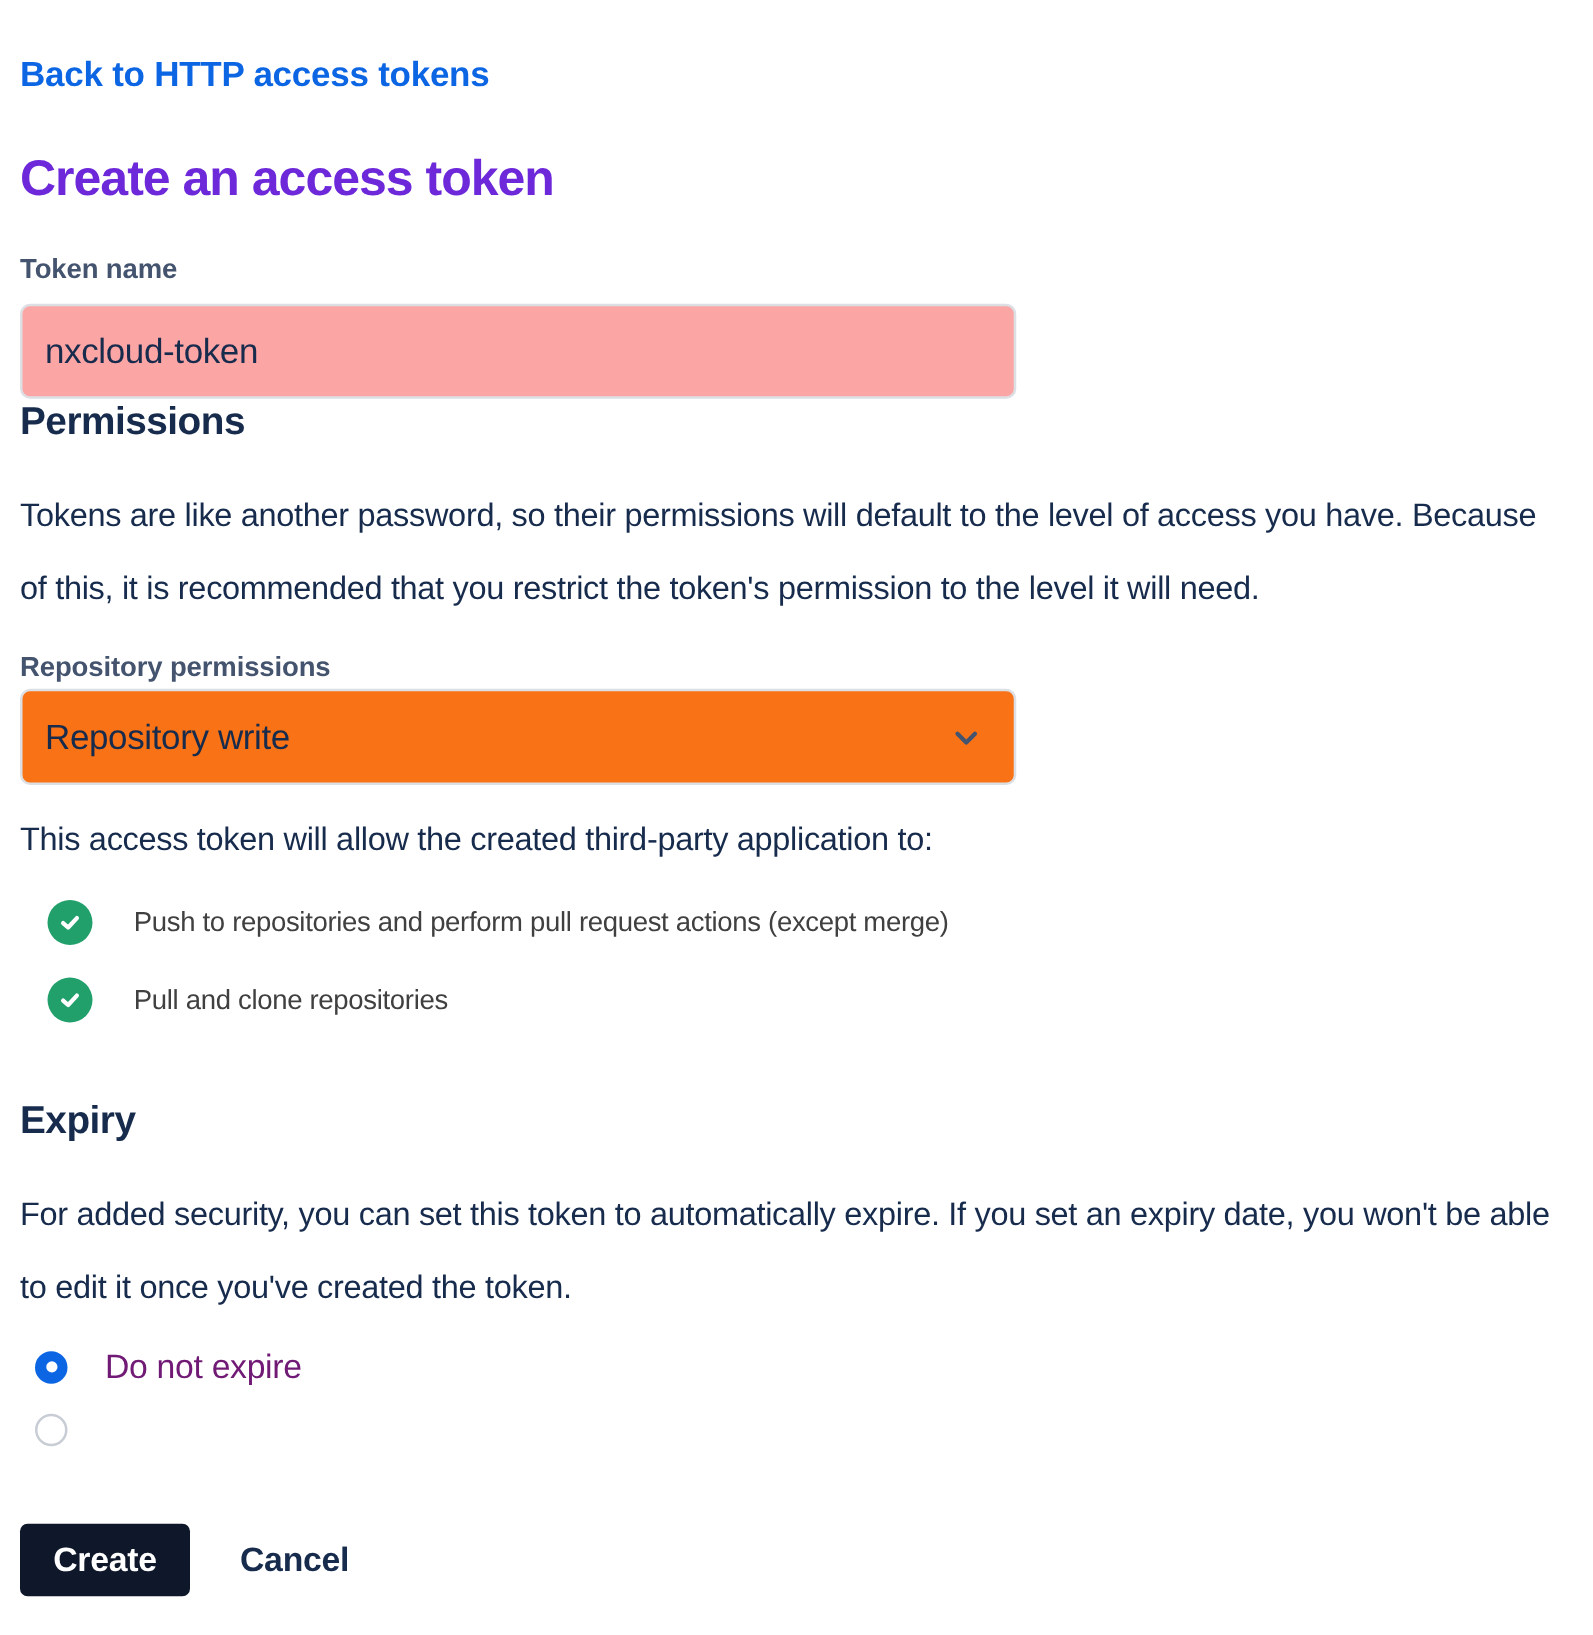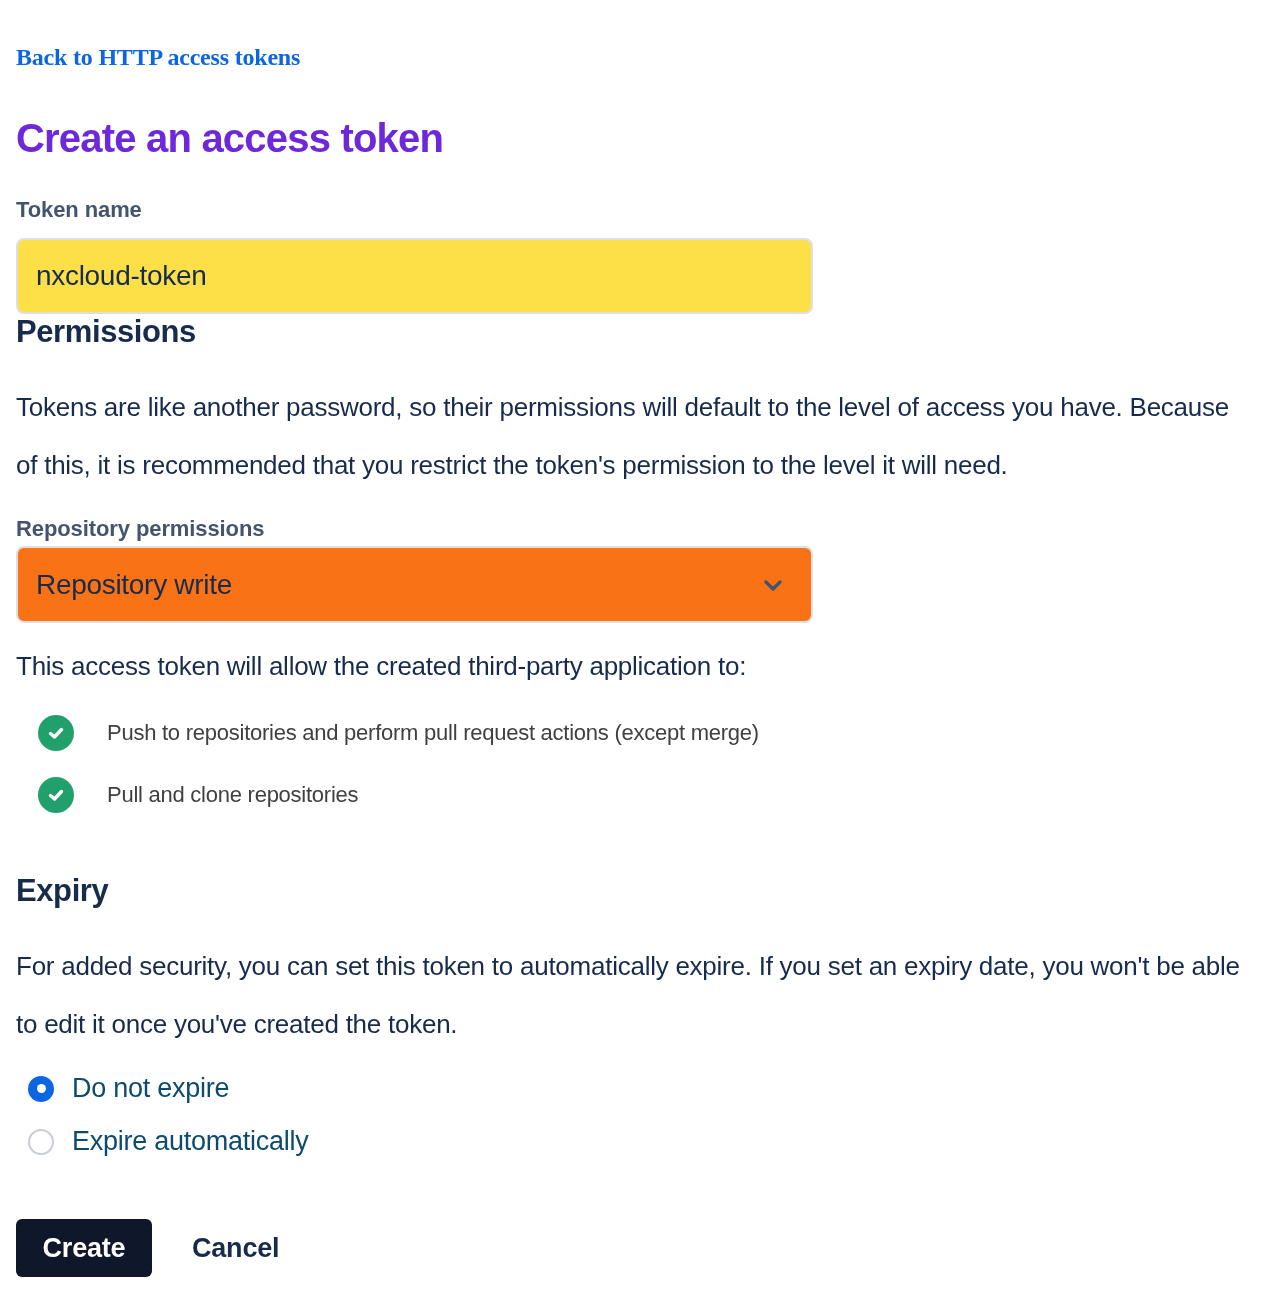--- a/index.html
+++ b/index.html
@@ -13,26 +13,25 @@
   }
   .page {
     padding: 44px 16px 0 16px;
     max-width: 1274px;
   }
 
   
   .back-link {
     display: inline-block;
     color: #0C66E4;
-    font-size: 24px;
+    font-size: 28px;
     font-weight: 700;
     letter-spacing: -0.2px;
     text-decoration: none;
     cursor: pointer;
-    font-family: Liberation Serif, serif;
   }
 
   
   .page-title {
     margin-top: 44px;
     font-size: 40px;
     font-weight: 700;
     letter-spacing: -0.8px;
     color: #6d28d9;
     line-height: 46px;
@@ -48,21 +47,21 @@
   }
 
   
   .text-input {
     display: block;
     margin-top: 15px;
     width: 797px;
     height: 76px;
     border: 2px solid #DCDFE4;
     border-radius: 8px;
-    background: #fde047;
+    background: #fca5a5;
     font-family: "Liberation Sans", "DejaVu Sans", sans-serif;
     font-size: 28px;
     letter-spacing: -0.3px;
     color: #172B4D;
     padding: 0 18px;
     outline: none;
   }
 
   
   .section-heading {
@@ -177,24 +176,24 @@
   .radio-row.selected .radio-circle::after {
     content: "";
     position: absolute;
     left: 50%; top: 50%;
     width: 9px; height: 9px;
     margin: -4.5px 0 0 -4.5px;
     border-radius: 50%;
     background: #ffffff;
   }
   .radio-label {
-    margin-left: 18px;
+    margin-left: 30px;
     font-size: 27px;
     letter-spacing: -0.25px;
-    color: #0c4a6e;
+    color: #701a75;
   }
 
   
   .actions {
     margin-top: 62px;
     display: flex;
     align-items: center;
   }
   .btn {
     font-family: "Liberation Sans", "DejaVu Sans", sans-serif;
@@ -272,21 +271,20 @@
 
   <p class="body-text">For added security, you can set this token to automatically expire. If you set an expiry date, you won't be able to edit it once you've created the token.</p>
 
   <div class="radio-group">
     <div class="radio-row selected">
       <span class="radio-circle"></span>
       <span class="radio-label">Do not expire</span>
     </div>
     <div class="radio-row">
       <span class="radio-circle"></span>
-      <span class="radio-label">Expire automatically</span>
     </div>
   </div>
 
   <div class="actions">
     <button class="btn btn-primary">Create</button>
     <button class="btn btn-subtle">Cancel</button>
   </div>
 
 </div>
 

